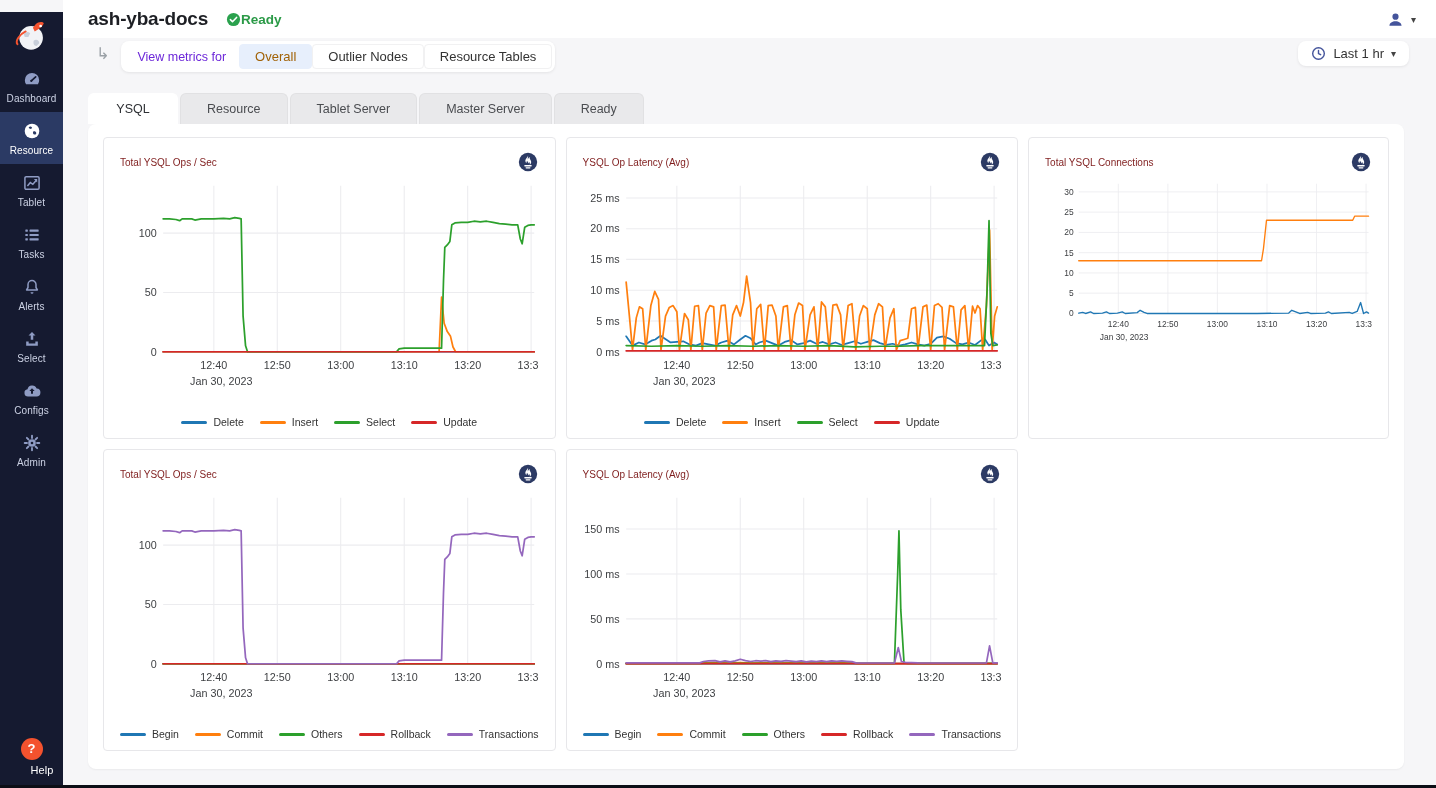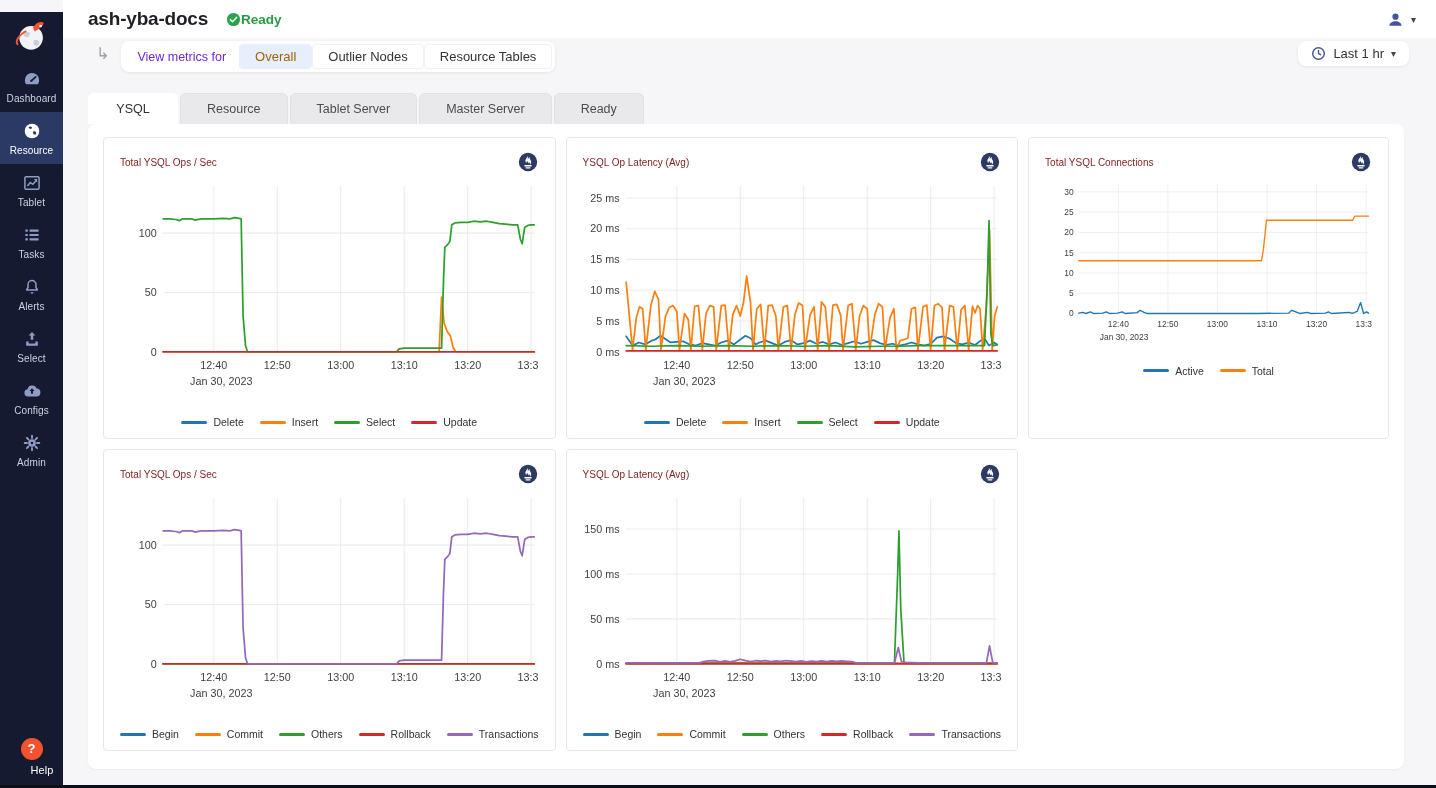--- a/index.html
+++ b/index.html
@@ -363,30 +363,20 @@
                   <text x="65.0" y="193" text-anchor="start">Jan 30, 2023</text>
                   <text x="145.8" y="178" text-anchor="middle">12:50</text>
                   <text x="204.6" y="178" text-anchor="middle">13:00</text>
                   <text x="263.5" y="178" text-anchor="middle">13:10</text>
                   <text x="322.3" y="178" text-anchor="middle">13:20</text>
                   <text x="381.1" y="178" text-anchor="middle">13:30</text>
                   <polyline points="40.0,161.5 44.7,160.6 48.2,162.0 54.1,160.1 57.6,162.0 68.2,161.5 72.9,160.1 76.5,162.0 85.9,161.5 91.7,160.1 95.3,162.0 109.4,161.0 112.9,158.2 117.6,160.6 121.1,162.0 145.8,162.0 181.1,162.0 216.4,162.0 251.7,162.0 289.3,161.5 292.9,158.2 297.6,160.1 302.3,162.0 311.7,160.6 315.2,162.0 332.8,161.5 336.4,160.1 339.9,162.0 361.1,160.6 364.6,162.0 370.5,159.6 374.6,149.0 378.1,162.0 381.6,160.1 384.0,161.5" fill="none" stroke="#1f77b4" stroke-width="1.6" stroke-linejoin="round" stroke-linecap="round"></polyline>
                   <polyline points="40.0,99.4 257.0,99.4 259.3,85.0 262.9,51.3 365.2,51.3 367.5,46.5 384.0,46.5" fill="none" stroke="#ff7f0e" stroke-width="1.6" stroke-linejoin="round" stroke-linecap="round"></polyline>
                 </svg>
               </div>
-              <div class="legend">
-                <span class="legend-item">
-                  <span class="swatch" style="background: rgb(31, 119, 180);"></span>
-                  <span>Active</span>
-                </span>
-                <span class="legend-item">
-                  <span class="swatch" style="background: rgb(255, 127, 14);"></span>
-                  <span>Total</span>
-                </span>
-              </div>
             </div>
             <div class="panel">
               <div class="panel-head">
                 <span class="panel-title">Total YSQL Ops / Sec</span>
                 <span class="prom"><svg viewBox="0 0 24 24">
                     <circle cx="12" cy="12" r="10" fill="#2c3a64"></circle>
                     <path fill="#fff" d="M12 4.6c.3 2-2.8 3.4-2.9 6 0 1.4.7 2.2 1.4 2.6-.3-1 .1-2 .8-2.5-.1 1.2 1.1 1.6 1.2 3 .5-.6.6-1.3.5-2 .9.9 1.3 2 .9 3.3.9-.6 1.6-1.6 1.6-2.9 0-2.4-2.2-3-1.6-5.5-1.1.6-1.8 1.7-2.1 2.6-.2-1.6.6-3.3.2-4.6z"></path>
                     <rect x="7.9" y="15.4" width="8.2" height="1.5" rx=".7" fill="#fff"></rect>
                     <rect x="9.3" y="17.7" width="5.4" height="1.4" rx=".7" fill="#fff"></rect>
                   </svg></span>

